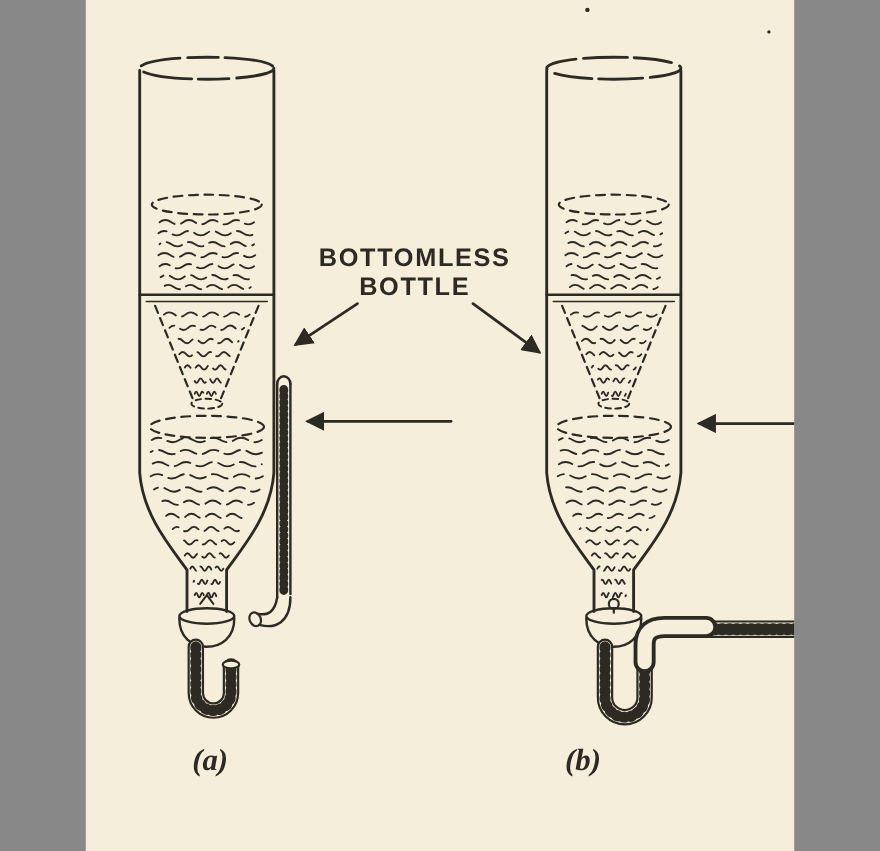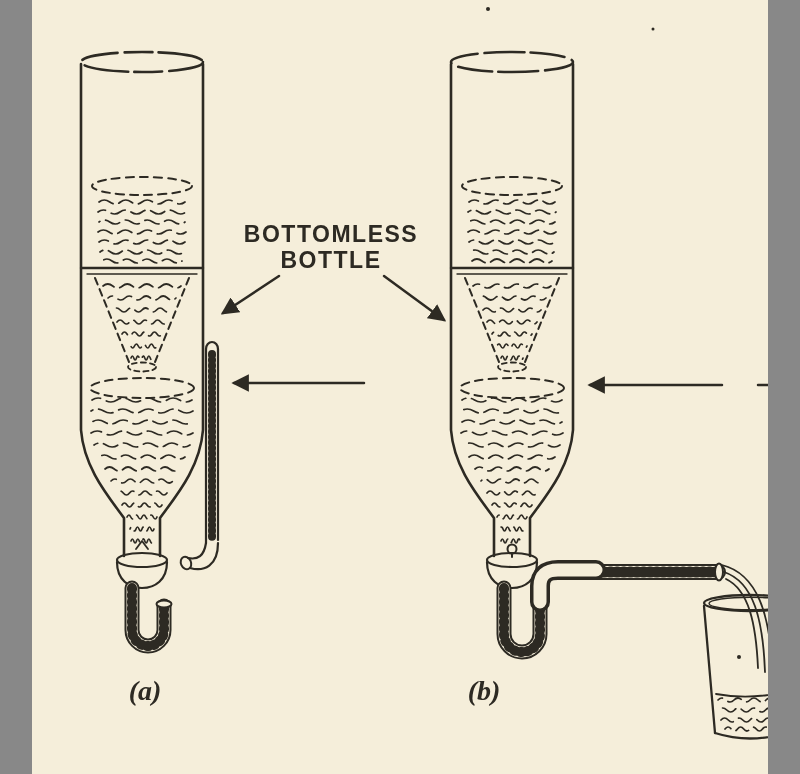--- a/index.html
+++ b/index.html
@@ -1,17 +1,17 @@
 <!DOCTYPE html>
 <html><head>
 <meta charset="utf-8">
 <style>
   html,body{margin:0;padding:0;}
   body{background:#888;font-family:"Liberation Sans",sans-serif;}
-  .stage{width:736px;height:774px;background:#f5eeda;position:relative;overflow:hidden;margin:0 auto;}
+  .stage{width:644px;height:774px;background:#f5eeda;position:relative;overflow:hidden;margin:0 auto;}
   svg{display:block;}
   text{user-select:none;}
   .annot{font-family:"Liberation Sans",sans-serif;font-weight:700;letter-spacing:1.5px;}
   .caption{font-family:"Liberation Serif",serif;font-style:italic;font-weight:700;}
 </style>
 </head>
 <body>
 
 <div class="stage">
 <svg id="fig" width="800" height="774" viewBox="0 0 800 774">

